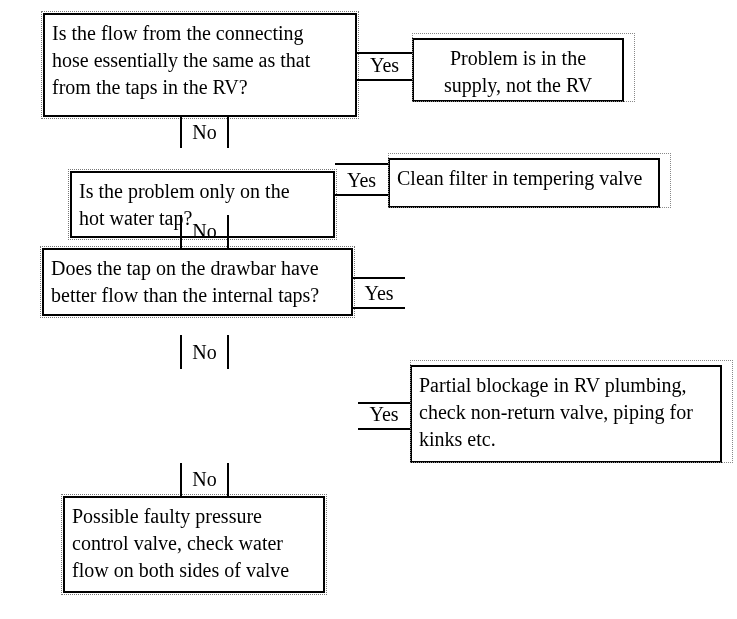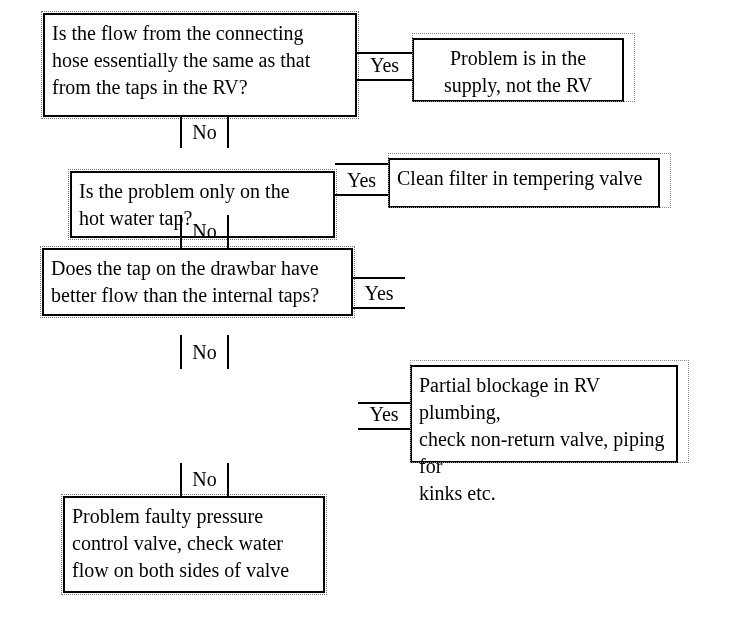--- a/index.html
+++ b/index.html
@@ -77,31 +77,31 @@
 hose essentially the same as that
 from the taps in the RV?</div>
 
   <div class="box qbox" style="left:70px; top:148px; width:265px; height:67px;margin-top:23px;">Is the problem only on the
 hot water tap?</div>
 
   <div class="box qbox" style="left:42px; top:248px; width:311px; height:68px;">Does the tap on the drawbar have
 better flow than the internal taps?</div>
 
 
-  <div class="box qbox" style="left:63px; top:496px; width:262px; height:97px;">Problem faulty pressure
+  <div class="box qbox" style="left:63px; top:496px; width:262px; height:97px;">Possible faulty pressure
 control valve, check water
 flow on both sides of valve</div>
 
   <div class="box abox" style="left:412px; top:38px; width:212px; height:64px;text-align:center;">Problem is in the
 supply, not the RV</div>
 
   <div class="box abox" style="left:388px; top:158px; width:272px; height:50px; white-space:nowrap;">Clean filter in tempering valve</div>
 
 
-  <div class="box abox" style="left:410px; top:365px; width:268px; height:98px;">Partial blockage in RV plumbing,
+  <div class="box abox" style="left:410px; top:365px; width:312px; height:98px;">Partial blockage in RV plumbing,
 check non-return valve, piping for
 kinks etc.</div>
 
   <div class="hconn" style="left:357px; top:52px; width:55px; height:29px;">
     <span class="conn-label">Yes</span>
   </div>
 
   <div class="hconn" style="left:335px; top:163px; width:53px; height:33px;">
     <span class="conn-label">Yes</span>
   </div>

